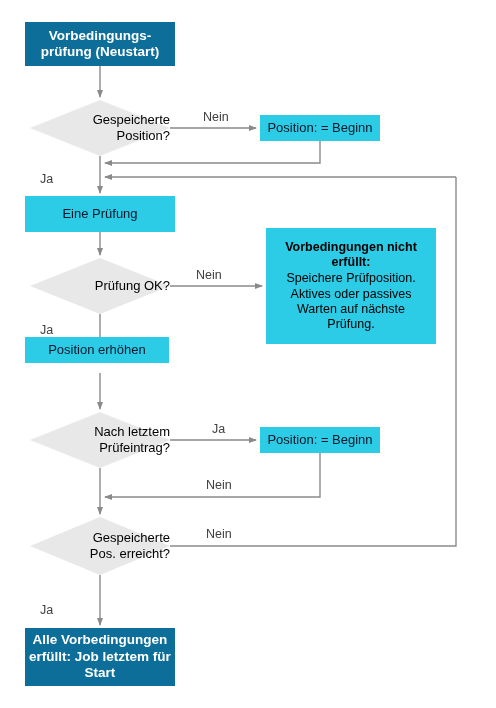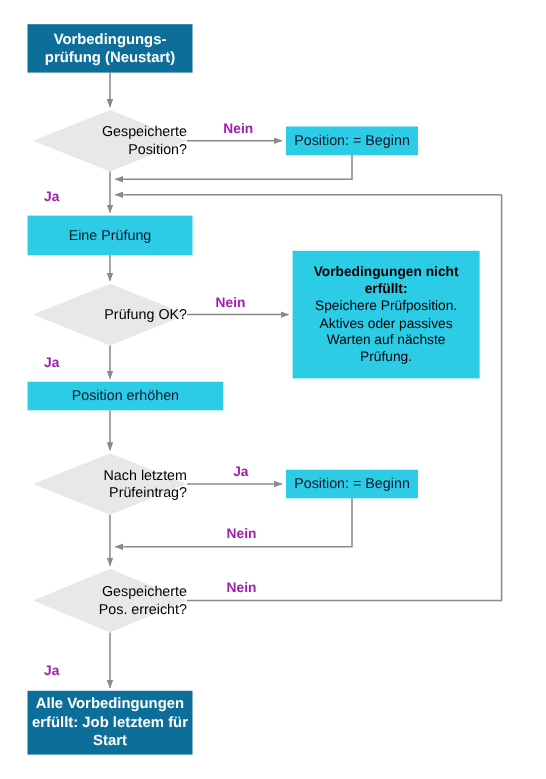--- a/index.html
+++ b/index.html
@@ -74,23 +74,22 @@
   }
   .diamond-label {
     position: relative;
     z-index: 2;
     width: 100%;
     text-align: right;
   }
   .edge-label {
     position: absolute;
     font-size: 12.5px;
-    color: #a21caf;
+    color: #404040;
     white-space: nowrap;
-    font-weight: bold;
   }
 </style>
 </head>
 <body>
 
 <div id="canvas">
 
   <svg id="edges" viewBox="0 0 496 708" xmlns="http://www.w3.org/2000/svg">
     <defs>
       <marker id="arrow" markerWidth="8" markerHeight="8" refX="7" refY="3" orient="auto" markerUnits="userSpaceOnUse">
@@ -161,21 +160,21 @@
   </div>
 
   <div class="node node-note" style="left:266px; top:228px; width:170px; height:116px;">
     <div class="note-title">Vorbedingungen nicht erfüllt:</div>
     <div class="note-body">Speichere Prüfposition.</div>
     <div class="note-body">Aktives oder passives</div>
     <div class="note-body">Warten auf nächste</div>
     <div class="note-body">Prüfung.</div>
   </div>
 
-  <div class="node node-process" style="left:25px; top:347px; width:178px; height:26px;">
+  <div class="node node-process" style="left:25px; top:337px; width:144px; height:26px;">
     <div>Position erhöhen</div>
   </div>
 
   <div class="node node-decision" style="left:30px; top:412px; width:140px; height:56px;">
     <div class="diamond-shape"></div>
     <div class="diamond-label">
       <div>Nach letztem</div>
       <div>Prüfeintrag?</div>
     </div>
   </div>

